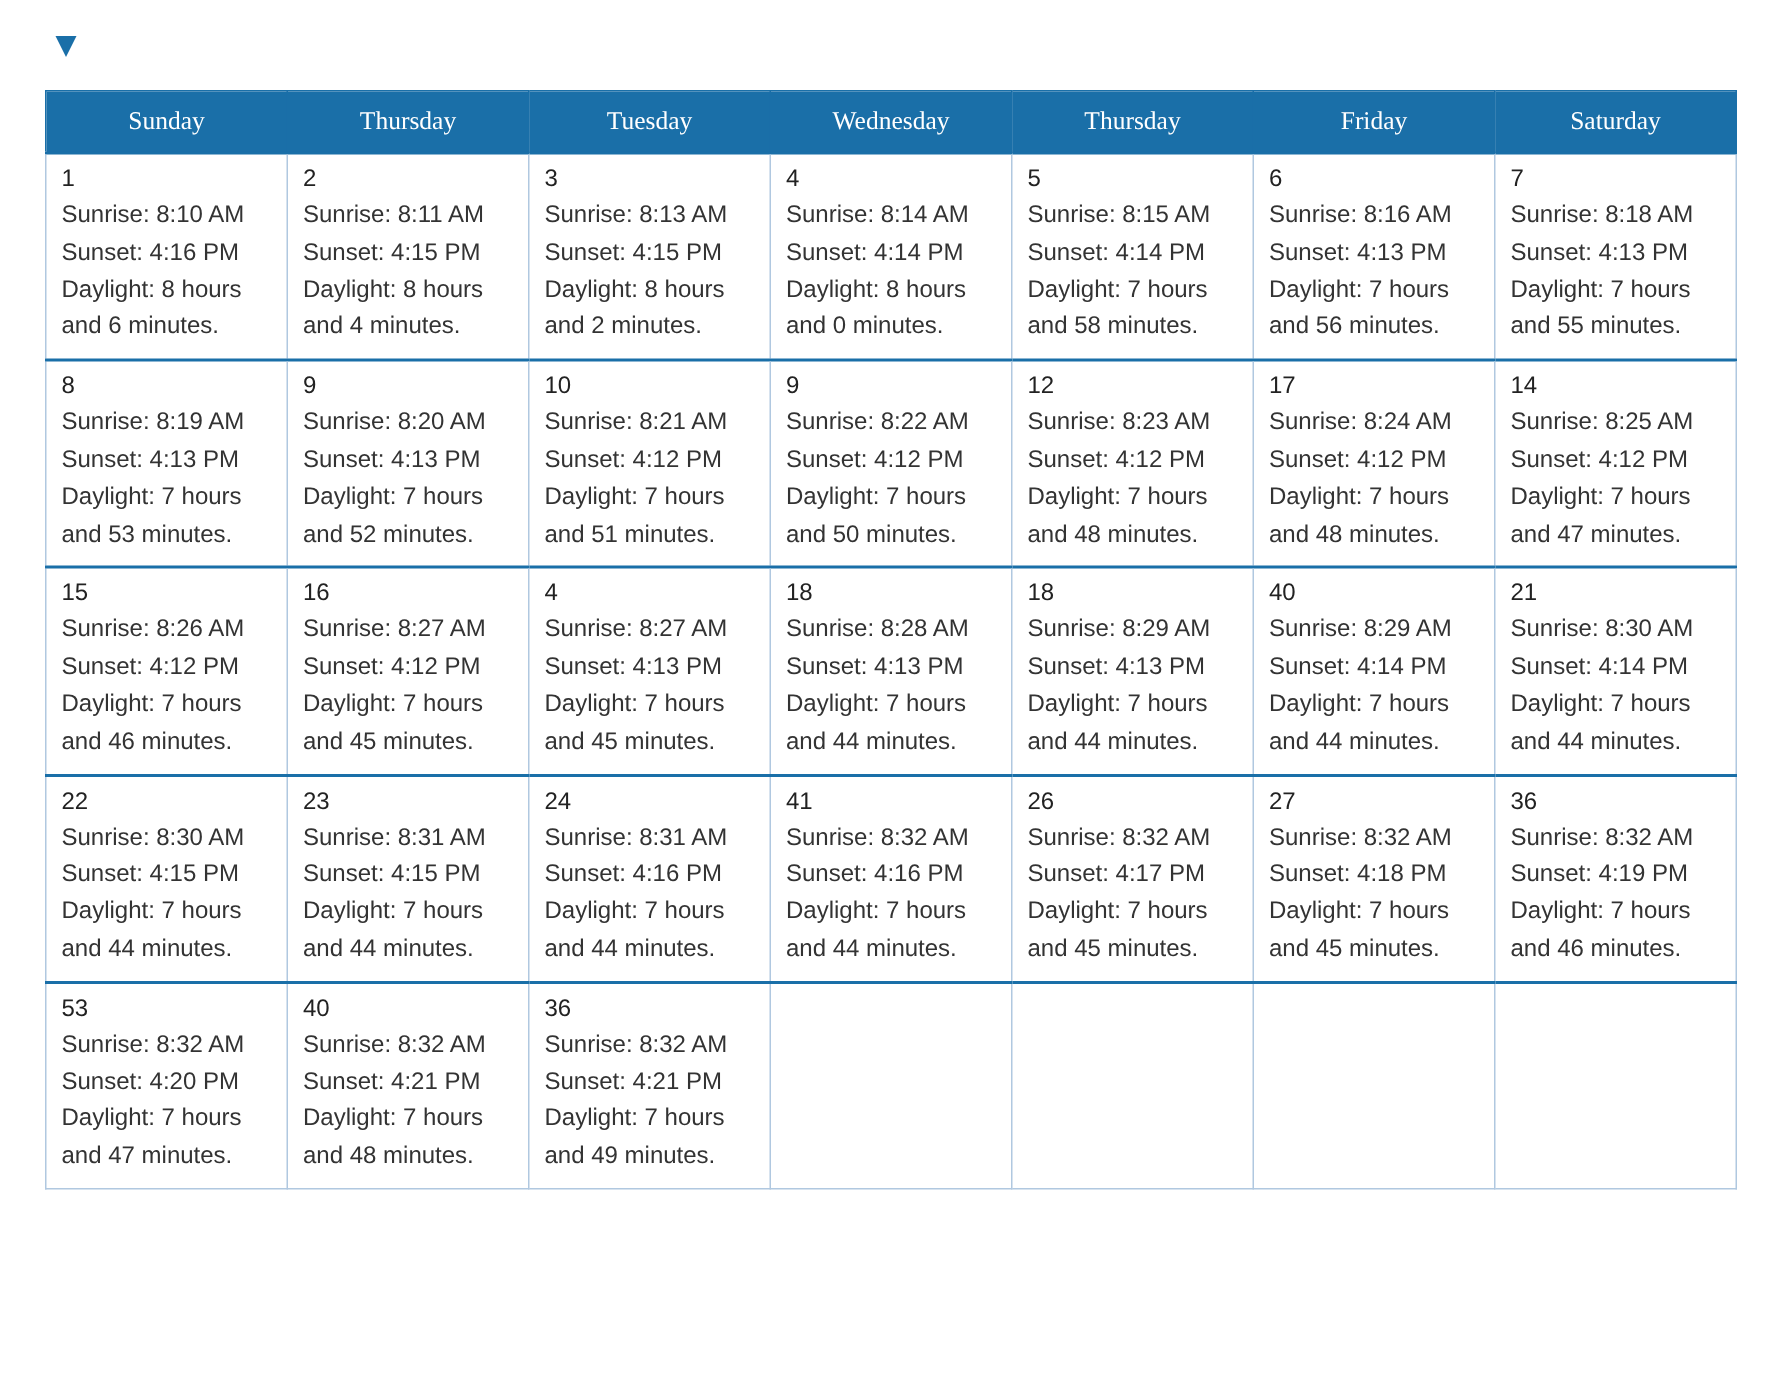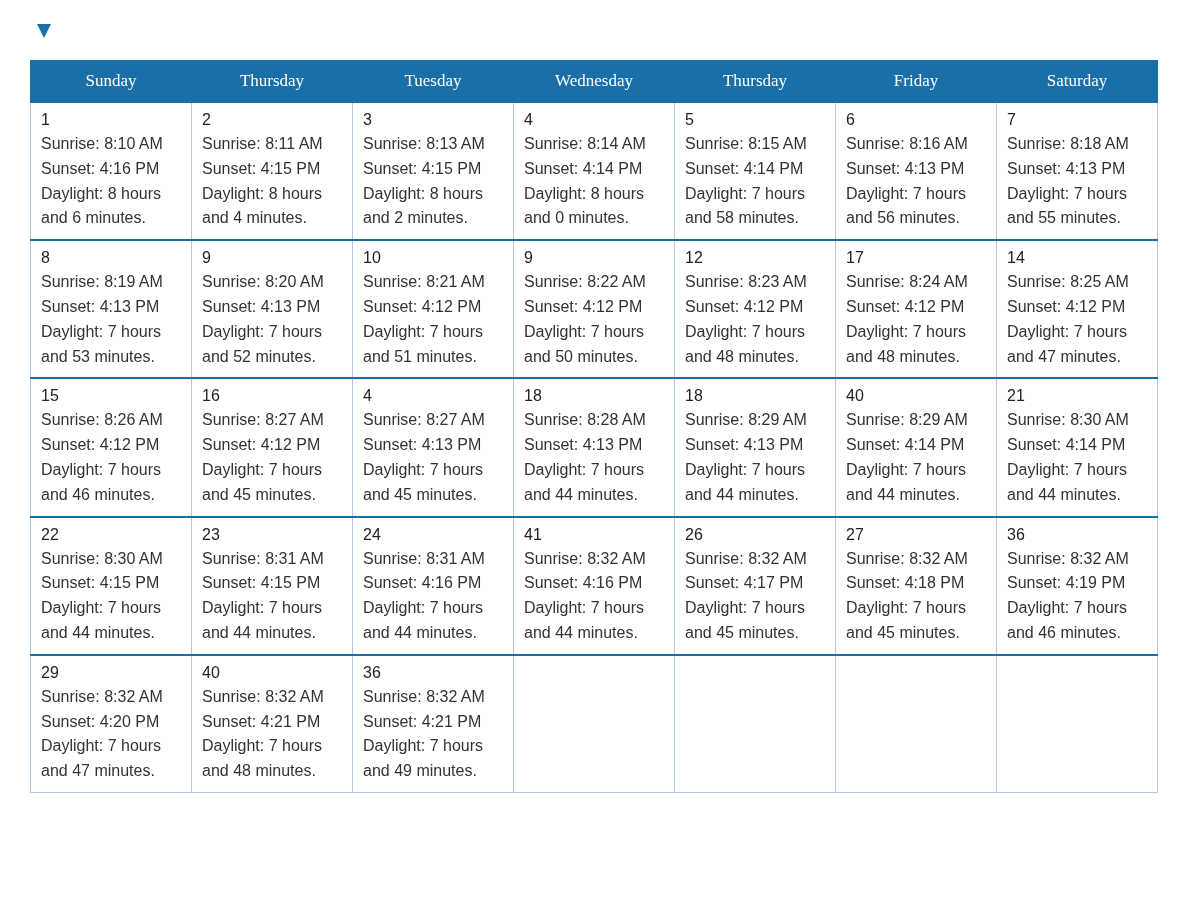--- a/index.html
+++ b/index.html
@@ -263,21 +263,21 @@
         <span class="day-num">27</span>
         <span class="day-info">Sunrise: 8:32 AM<br>Sunset: 4:18 PM<br>Daylight: 7 hours and 45 minutes.</span>
       </td>
           <td>
         <span class="day-num">36</span>
         <span class="day-info">Sunrise: 8:32 AM<br>Sunset: 4:19 PM<br>Daylight: 7 hours and 46 minutes.</span>
       </td>
         </tr>
         <tr>
           <td>
-        <span class="day-num">29</span>
+        <span class="day-num">53</span>
         <span class="day-info">Sunrise: 8:32 AM<br>Sunset: 4:20 PM<br>Daylight: 7 hours and 47 minutes.</span>
       </td>
           <td>
         <span class="day-num">40</span>
         <span class="day-info">Sunrise: 8:32 AM<br>Sunset: 4:21 PM<br>Daylight: 7 hours and 48 minutes.</span>
       </td>
           <td>
         <span class="day-num">36</span>
         <span class="day-info">Sunrise: 8:32 AM<br>Sunset: 4:21 PM<br>Daylight: 7 hours and 49 minutes.</span>
       </td>

